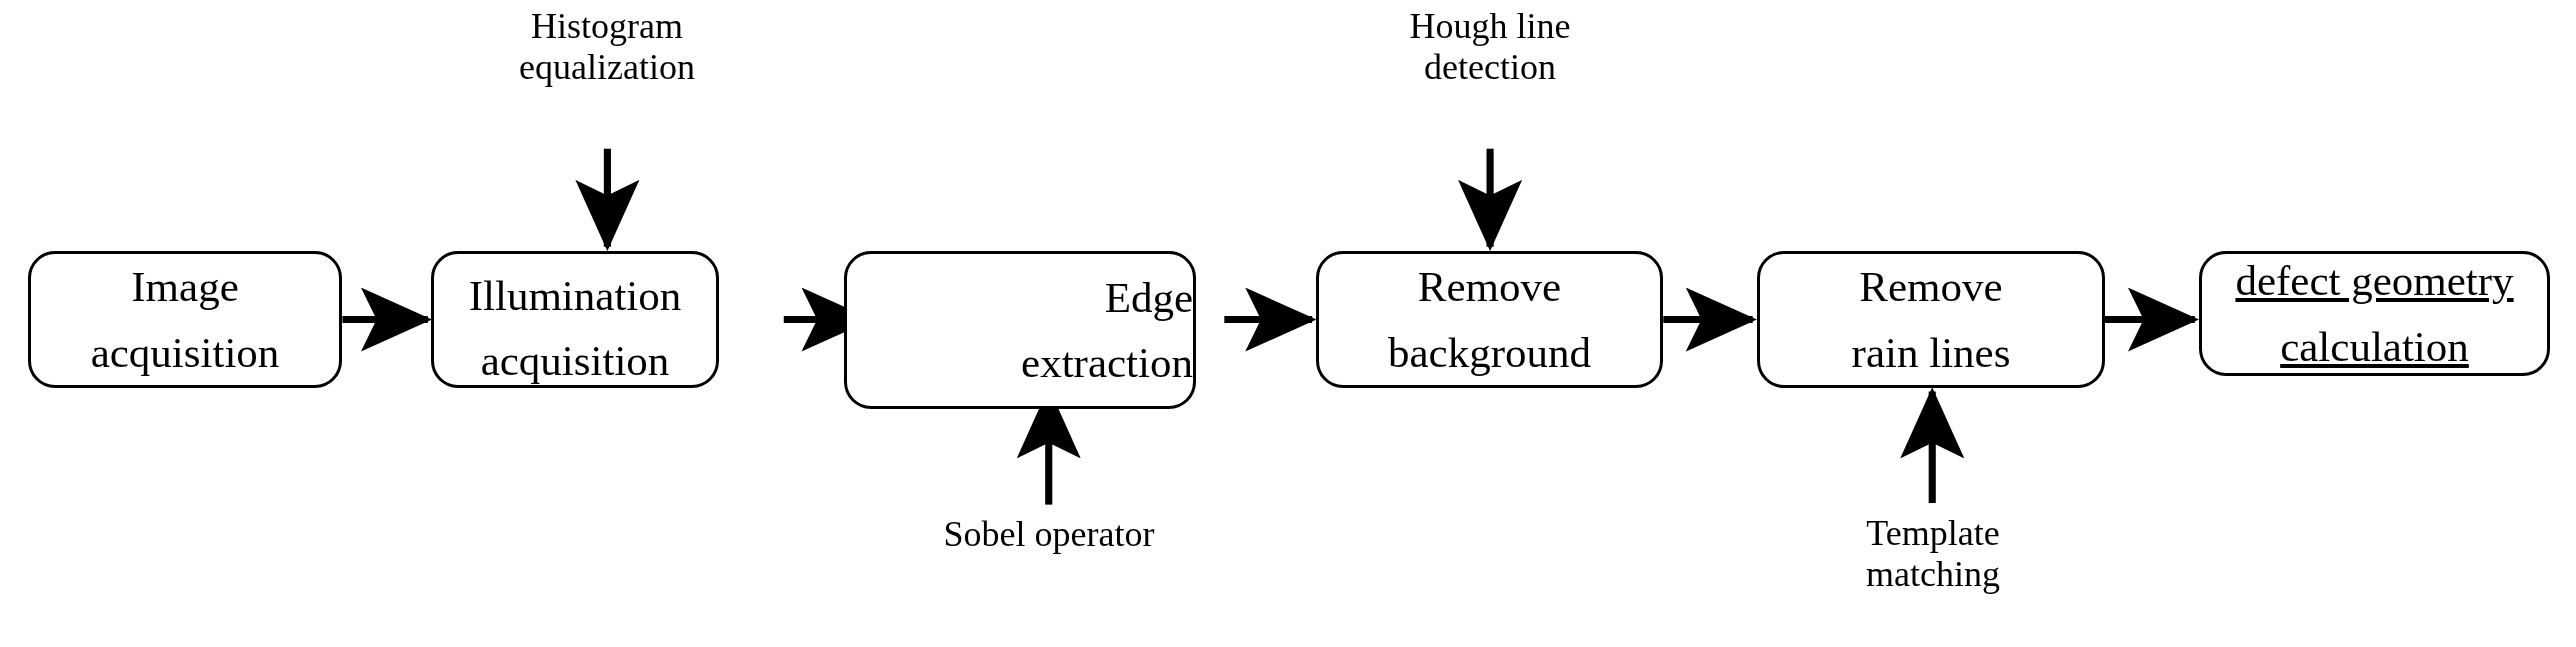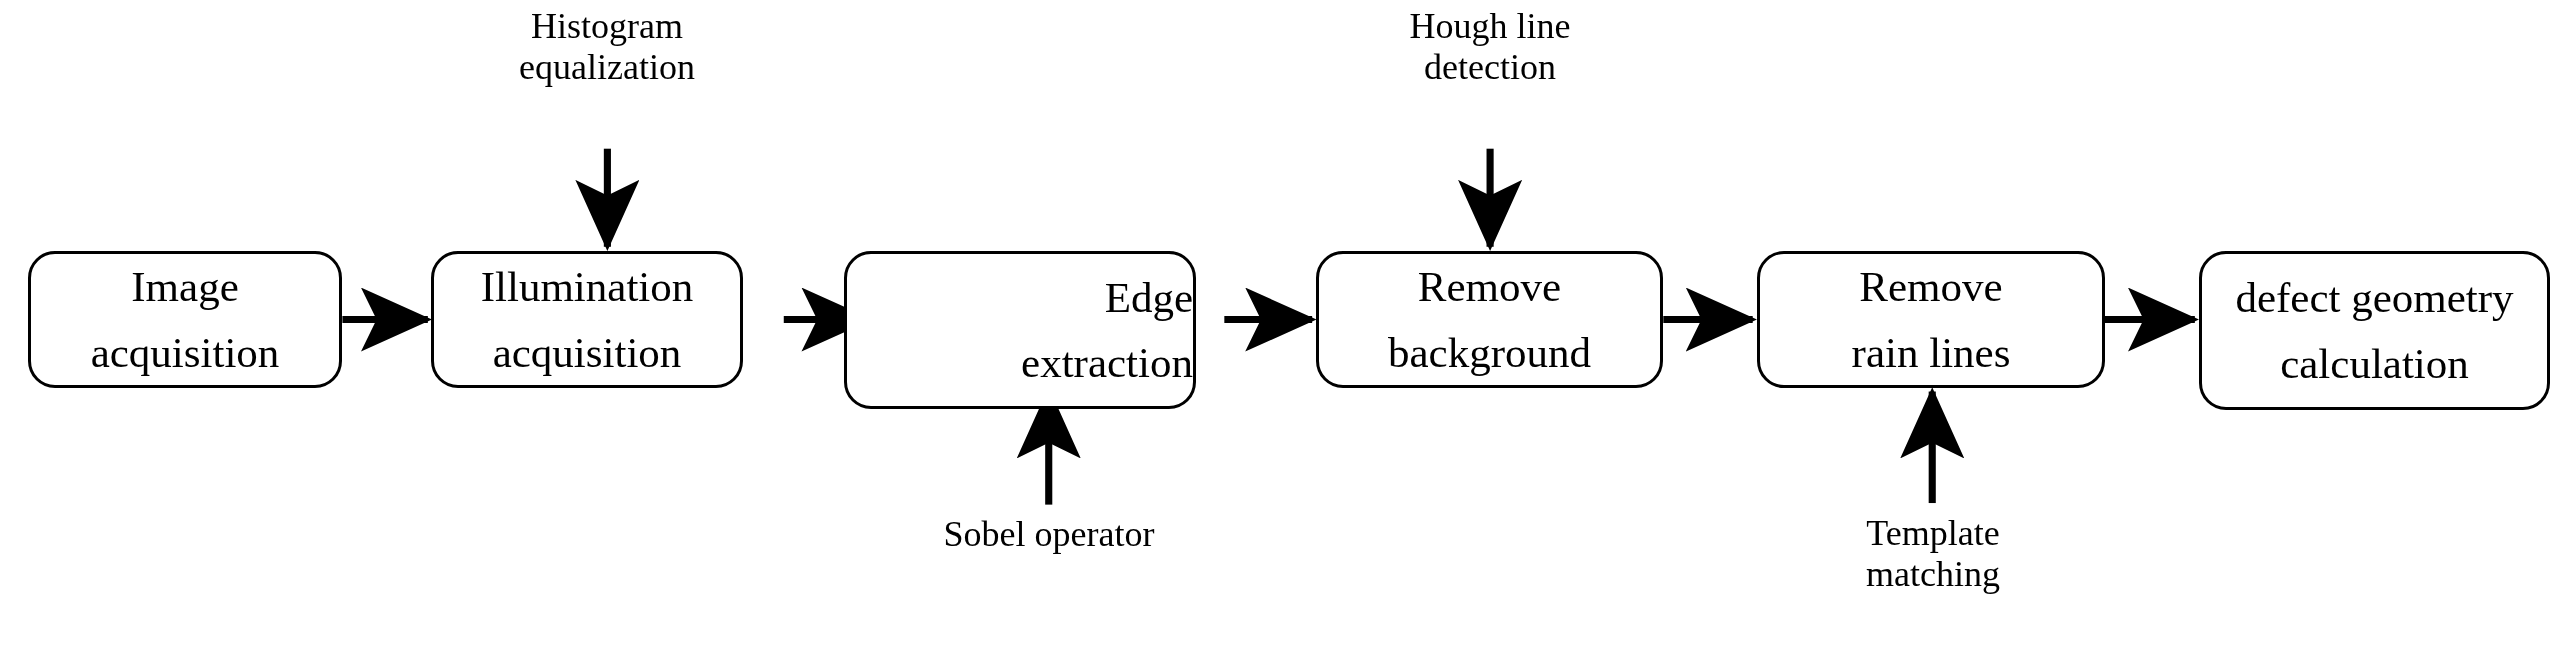--- a/index.html
+++ b/index.html
@@ -88,41 +88,41 @@
       <line x1="1325" y1="638" x2="1325" y2="495" marker-end="url(#arrowhead-up)"></line>
       <line x1="2442" y1="636" x2="2442" y2="495" marker-end="url(#arrowhead-up)"></line>
     </g>
   </svg>
 
   <div class="node-box" style="left:28px; top:251px; width:314px; height:137px;">
     <span class="node-line">Image</span>
     <span class="node-line">acquisition</span>
   </div>
 
-  <div class="node-box" style="left:431px; top:251px; width:312px; height:137px;">
+  <div class="node-box" style="left:431px; top:251px; width:288px; height:137px;justify-content:flex-end;">
     <span class="node-line">Illumination</span>
     <span class="node-line">acquisition</span>
   </div>
 
   <div class="node-box" style="left:844px; top:251px; width:352px; height:158px;align-items:flex-end;">
     <span class="node-line">Edge</span>
     <span class="node-line">extraction</span>
   </div>
 
   <div class="node-box" style="left:1316px; top:251px; width:347px; height:137px;">
     <span class="node-line">Remove</span>
     <span class="node-line">background</span>
   </div>
 
   <div class="node-box" style="left:1757px; top:251px; width:348px; height:137px;">
     <span class="node-line">Remove</span>
     <span class="node-line">rain lines</span>
   </div>
 
-  <div class="node-box" style="left:2199px; top:251px; width:351px; height:159px;">
+  <div class="node-box" style="left:2199px; top:251px; width:351px; height:125px;text-decoration:underline;">
     <span class="node-line">defect geometry</span>
     <span class="node-line">calculation</span>
   </div>
 
   <div class="ann-label" style="left:607px; top:6.3px;">
     <span class="ann-line">Histogram</span>
     <span class="ann-line">equalization</span>
   </div>
 
   <div class="ann-label" style="left:1049px; top:514px;">

